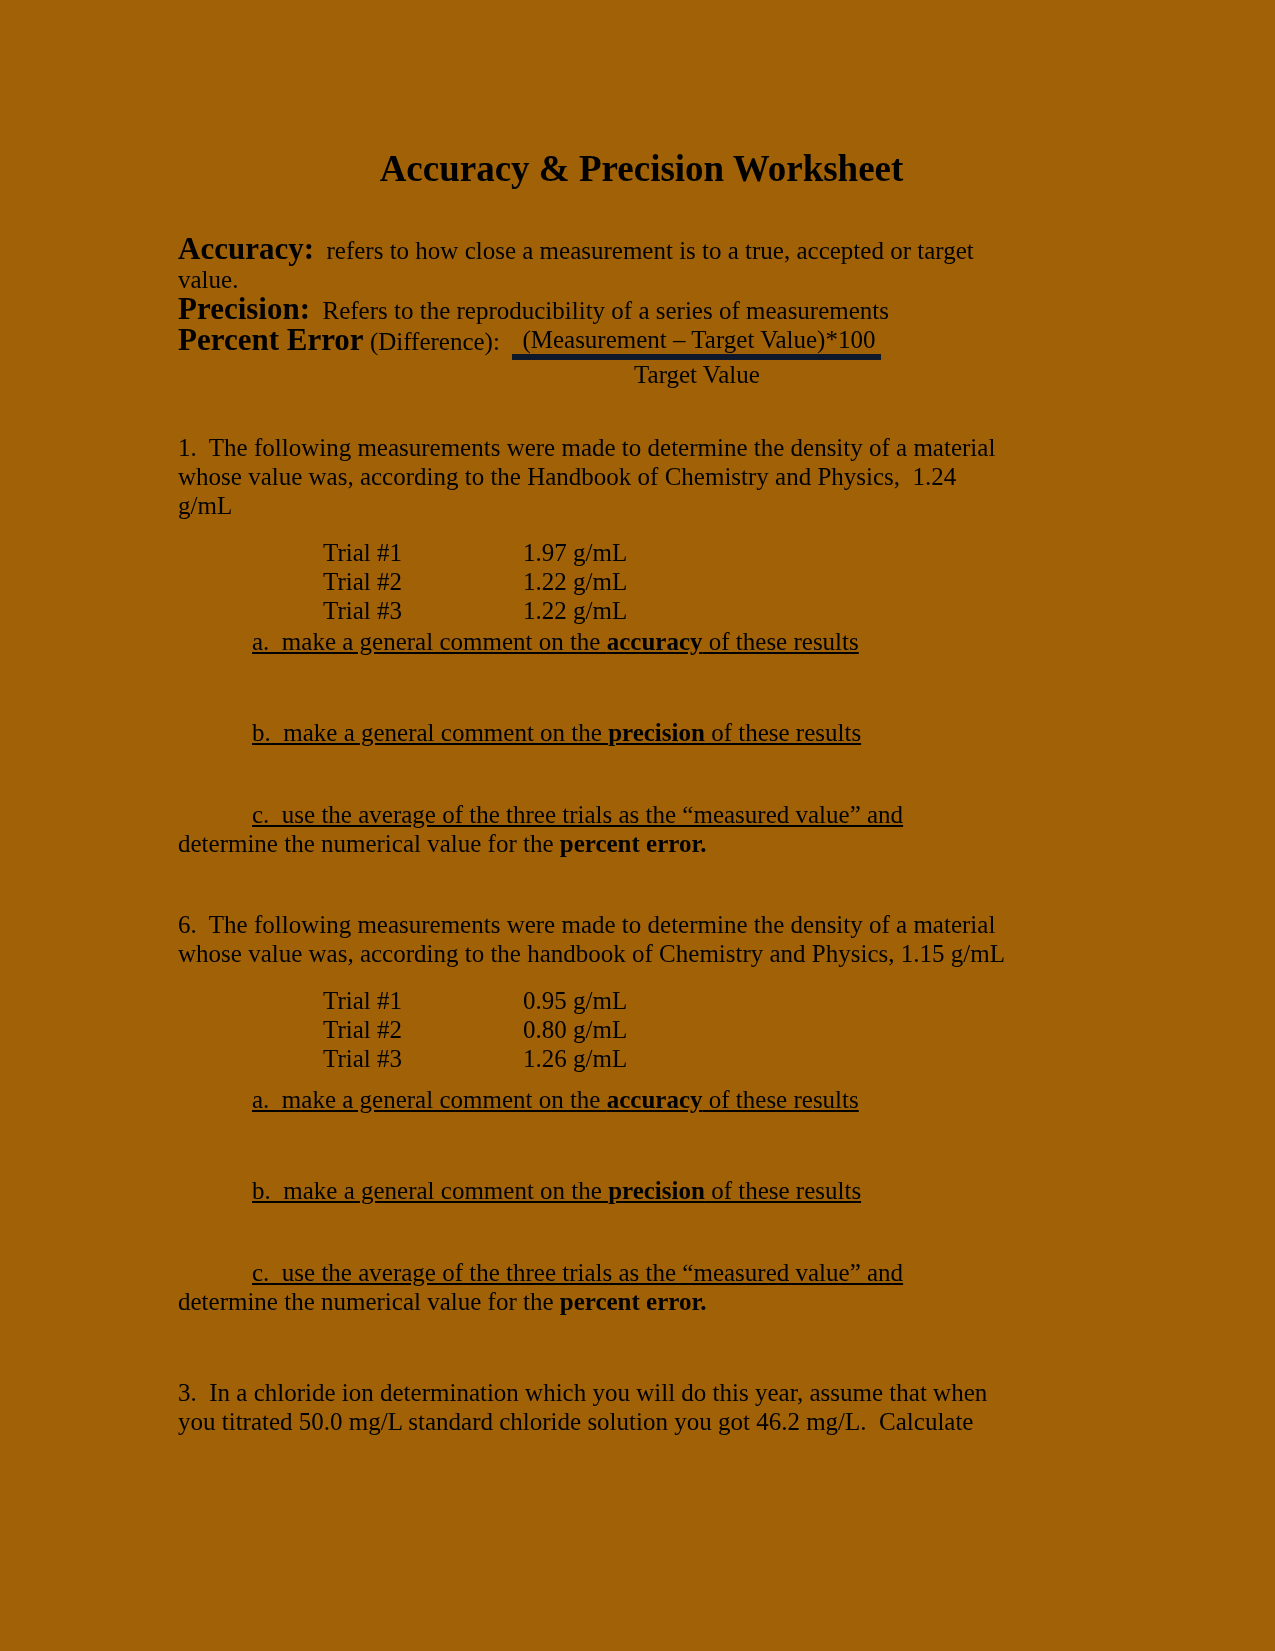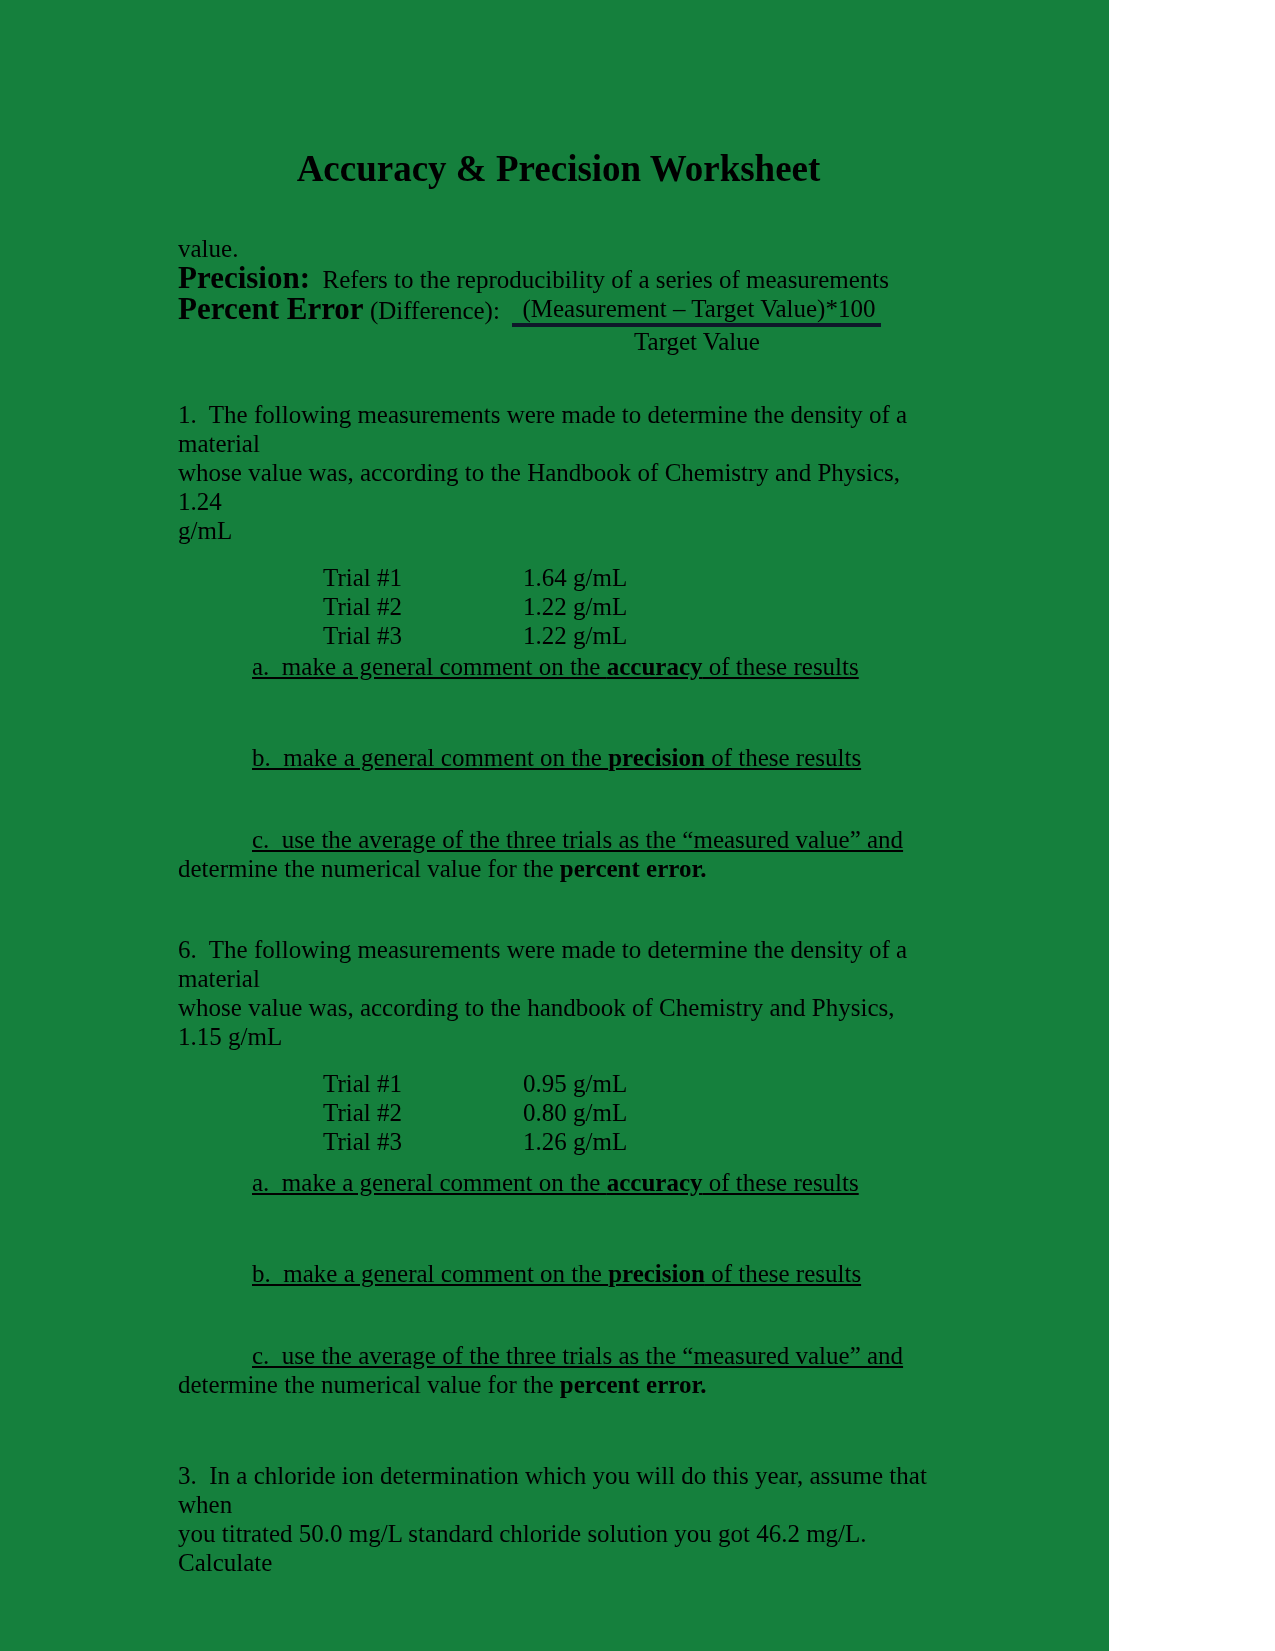--- a/index.html
+++ b/index.html
@@ -2,23 +2,23 @@
 <html><head>
 <meta charset="utf-8">
 <style>
   html, body {
     margin: 0;
     padding: 0;
     background: #ffffff;
   }
   .page {
     position: relative;
-    width: 1109px;
+    width: 1275px;
     height: 1651px;
-    background: #15803d;
+    background: #a16207;
     color: #000000;
     font-family: "Liberation Serif", "DejaVu Serif", serif;
     font-size: 25px;
     line-height: 29px;
     overflow: hidden;
   }
   .content {
     padding: 150px 170px 0 178px;
   }
   .title {
@@ -40,21 +40,21 @@
     font-weight: bold;
     font-size: 31px;
   }
   .fraction {
     display: inline-block;
     vertical-align: top;
     text-align: center;
   }
   .numerator {
     display: block;
-    border-bottom: 4px solid #0f172a;
+    border-bottom: 6px solid #0f172a;
     padding: 0 6px 0 10px;
   }
   .denominator {
     display: block;
   }
   .question {
     margin: 0;
   }
   .q1 { margin-top: 44px; }
   .q2 { margin-top: 52px; }
@@ -96,34 +96,35 @@
 </style>
 </head>
 <body>
 
 <div class="page">
   <div class="content">
 
     <h1 class="title">Accuracy &amp; Precision Worksheet</h1>
 
     <section class="definitions">
+      <p class="def-line"><span class="term">Accuracy:</span><span>  refers to how close a measurement is to a true, accepted or target</span></p>
       <p class="def-line">value.</p>
       <p class="def-line"><span class="term">Precision:</span><span>  Refers to the reproducibility of a series of measurements</span></p>
       <p class="def-line"><span class="term">Percent Error</span><span> (Difference):  </span><span class="fraction"><span class="numerator">(Measurement – Target Value)*100</span><span class="denominator">Target Value</span></span></p>
     </section>
 
     <section class="question q1">
       <p class="q-line">1.  The following measurements were made to determine the density of a material</p>
       <p class="q-line">whose value was, according to the Handbook of Chemistry and Physics,  1.24</p>
       <p class="q-line">g/mL</p>
 
       <div class="trials">
         <div class="trial-row">
             <span class="trial-label">Trial #1</span>
-            <span class="trial-value">1.64 g/mL</span>
+            <span class="trial-value">1.97 g/mL</span>
           </div>
         <div class="trial-row">
             <span class="trial-label">Trial #2</span>
             <span class="trial-value">1.22 g/mL</span>
           </div>
         <div class="trial-row">
             <span class="trial-label">Trial #3</span>
             <span class="trial-value">1.22 g/mL</span>
           </div>
       </div>

